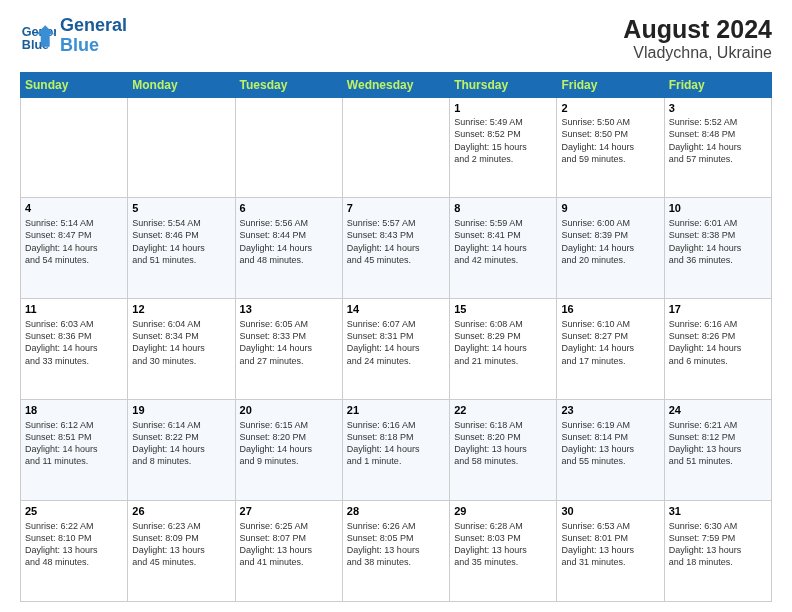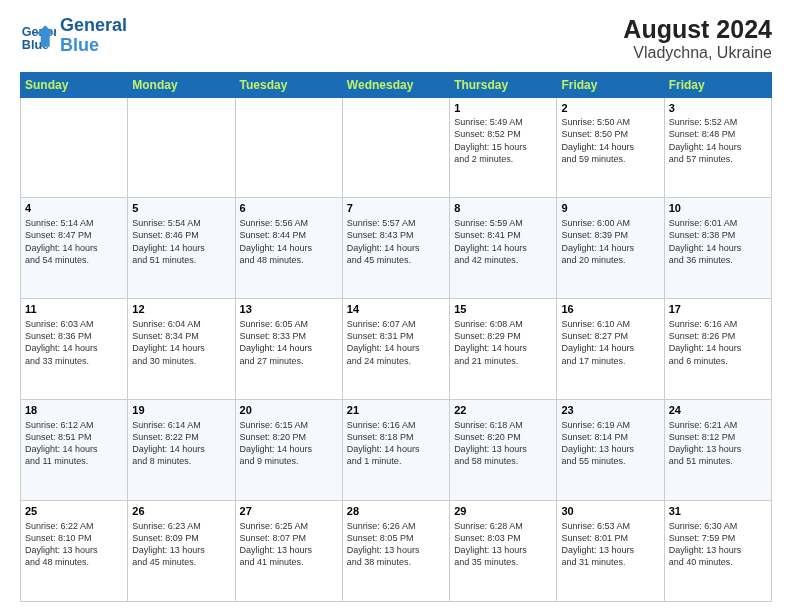--- a/index.html
+++ b/index.html
@@ -341,18 +341,18 @@
             <div class="day-info">Sunrise: 6:53 AM</div>
             <div class="day-info">Sunset: 8:01 PM</div>
             <div class="day-info">Daylight: 13 hours</div>
             <div class="day-info">and 31 minutes.</div>
           </td>
           <td>
             <span class="day-number">31</span>
             <div class="day-info">Sunrise: 6:30 AM</div>
             <div class="day-info">Sunset: 7:59 PM</div>
             <div class="day-info">Daylight: 13 hours</div>
-            <div class="day-info">and 40 minutes.</div>
+            <div class="day-info">and 18 minutes.</div>
           </td>
         </tr>
       </tbody>
   </table>
 </div>
 
 </body></html>

